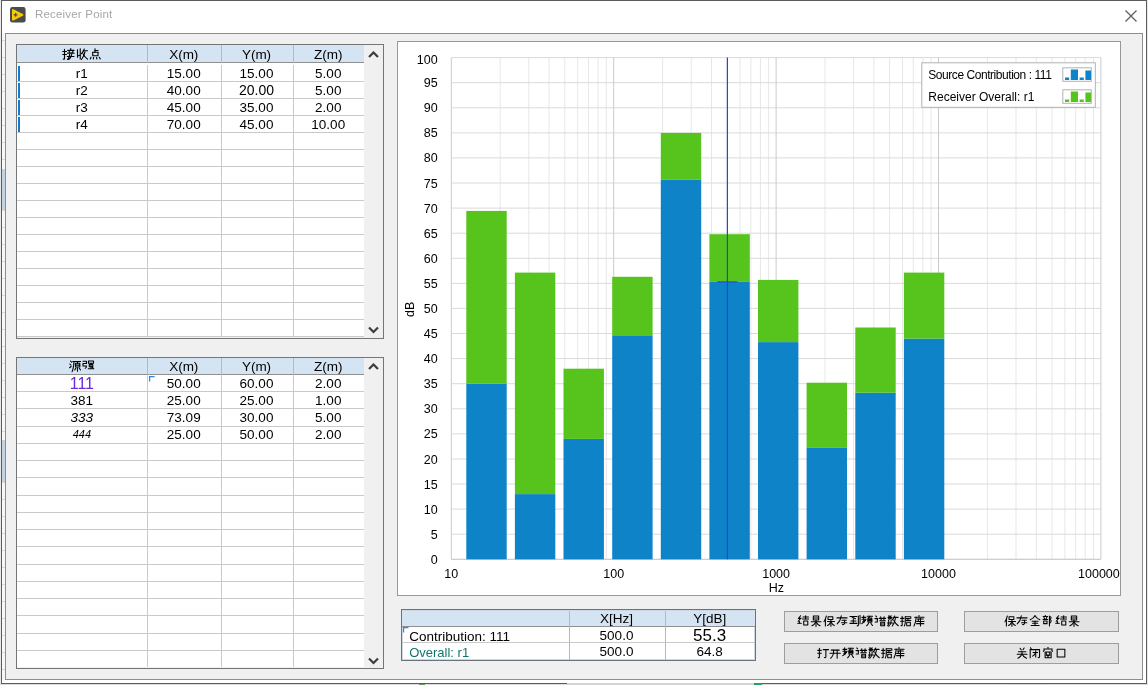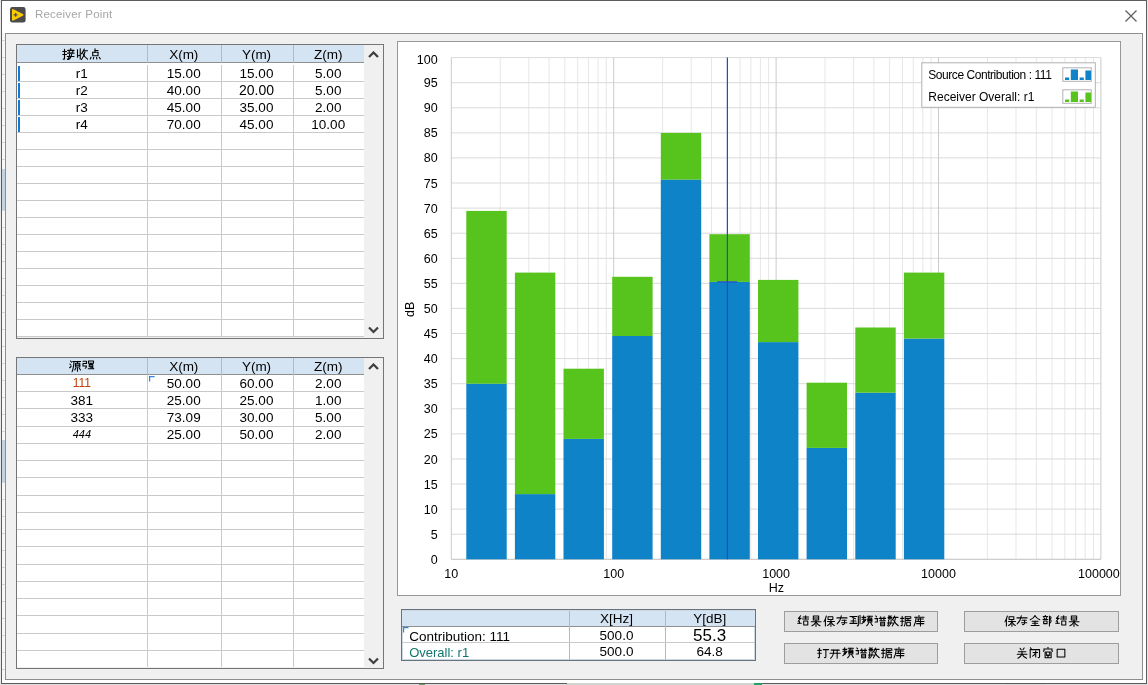--- a/index.html
+++ b/index.html
@@ -171,31 +171,31 @@
     <path d="M52 8 H92 V26 H52 Z"></path>
     <path d="M58 36 H86 V54 H58 Z"></path>
     <path d="M72 26 V66"></path>
     <path d="M50 70 H94"></path>
     <path d="M80 58 L90 66"></path>
   </svg>
 <div style="position:absolute;left:183.75px;top:366.8px;transform:translate(-50%,-50%);font-size:13.5px;line-height:13.5px;color:#000;white-space:nowrap;">X(m)</div>
 <div style="position:absolute;left:256.5px;top:366.8px;transform:translate(-50%,-50%);font-size:13.5px;line-height:13.5px;color:#000;white-space:nowrap;">Y(m)</div>
 <div style="position:absolute;left:328.25px;top:366.8px;transform:translate(-50%,-50%);font-size:13.5px;line-height:13.5px;color:#000;white-space:nowrap;">Z(m)</div>
 <div style="position:absolute;left:16.7px;top:391.15px;width:347.3px;height:1px;background:#c9c9c9;"></div>
-<div style="position:absolute;left:81.85px;top:383.525px;transform:translate(-50%,-50%);font-size:12px;line-height:13.5px;color:#c2410c;white-space:nowrap;">111</div>
+<div style="position:absolute;left:81.85px;top:383.525px;transform:translate(-50%,-50%);font-size:16px;line-height:13.5px;color:#6d28d9;white-space:nowrap;">111</div>
 <div style="position:absolute;left:183.75px;top:383.525px;transform:translate(-50%,-50%);font-size:13.5px;line-height:13.5px;color:#000;white-space:nowrap;">50.00</div>
 <div style="position:absolute;left:256.5px;top:383.525px;transform:translate(-50%,-50%);font-size:13.5px;line-height:13.5px;color:#000;white-space:nowrap;">60.00</div>
 <div style="position:absolute;left:328.25px;top:383.525px;transform:translate(-50%,-50%);font-size:13.5px;line-height:13.5px;color:#000;white-space:nowrap;">2.00</div>
 <div style="position:absolute;left:16.7px;top:408.4px;width:347.3px;height:1px;background:#c9c9c9;"></div>
 <div style="position:absolute;left:81.85px;top:400.775px;transform:translate(-50%,-50%);font-size:13.5px;line-height:13.5px;color:#000;white-space:nowrap;">381</div>
 <div style="position:absolute;left:183.75px;top:400.775px;transform:translate(-50%,-50%);font-size:13.5px;line-height:13.5px;color:#000;white-space:nowrap;">25.00</div>
 <div style="position:absolute;left:256.5px;top:400.775px;transform:translate(-50%,-50%);font-size:13.5px;line-height:13.5px;color:#000;white-space:nowrap;">25.00</div>
 <div style="position:absolute;left:328.25px;top:400.775px;transform:translate(-50%,-50%);font-size:13.5px;line-height:13.5px;color:#000;white-space:nowrap;">1.00</div>
 <div style="position:absolute;left:16.7px;top:425.65px;width:347.3px;height:1px;background:#c9c9c9;"></div>
-<div style="position:absolute;left:81.85px;top:418.025px;transform:translate(-50%,-50%);font-size:13.5px;line-height:13.5px;color:#000;white-space:nowrap;">333</div>
+<div style="position:absolute;left:81.85px;top:418.025px;transform:translate(-50%,-50%);font-size:13.5px;line-height:13.5px;color:#000;white-space:nowrap;font-style:italic;">333</div>
 <div style="position:absolute;left:183.75px;top:418.025px;transform:translate(-50%,-50%);font-size:13.5px;line-height:13.5px;color:#000;white-space:nowrap;">73.09</div>
 <div style="position:absolute;left:256.5px;top:418.025px;transform:translate(-50%,-50%);font-size:13.5px;line-height:13.5px;color:#000;white-space:nowrap;">30.00</div>
 <div style="position:absolute;left:328.25px;top:418.025px;transform:translate(-50%,-50%);font-size:13.5px;line-height:13.5px;color:#000;white-space:nowrap;">5.00</div>
 <div style="position:absolute;left:16.7px;top:442.9px;width:347.3px;height:1px;background:#c9c9c9;"></div>
 <div style="position:absolute;left:81.85px;top:435.275px;transform:translate(-50%,-50%);font-size:11px;line-height:13.5px;color:#000;white-space:nowrap;font-style:italic;">444</div>
 <div style="position:absolute;left:183.75px;top:435.275px;transform:translate(-50%,-50%);font-size:13.5px;line-height:13.5px;color:#000;white-space:nowrap;">25.00</div>
 <div style="position:absolute;left:256.5px;top:435.275px;transform:translate(-50%,-50%);font-size:13.5px;line-height:13.5px;color:#000;white-space:nowrap;">50.00</div>
 <div style="position:absolute;left:328.25px;top:435.275px;transform:translate(-50%,-50%);font-size:13.5px;line-height:13.5px;color:#000;white-space:nowrap;">2.00</div>
 <div style="position:absolute;left:16.7px;top:460.15px;width:347.3px;height:1px;background:#c9c9c9;"></div>
 <div style="position:absolute;left:16.7px;top:477.4px;width:347.3px;height:1px;background:#c9c9c9;"></div>

